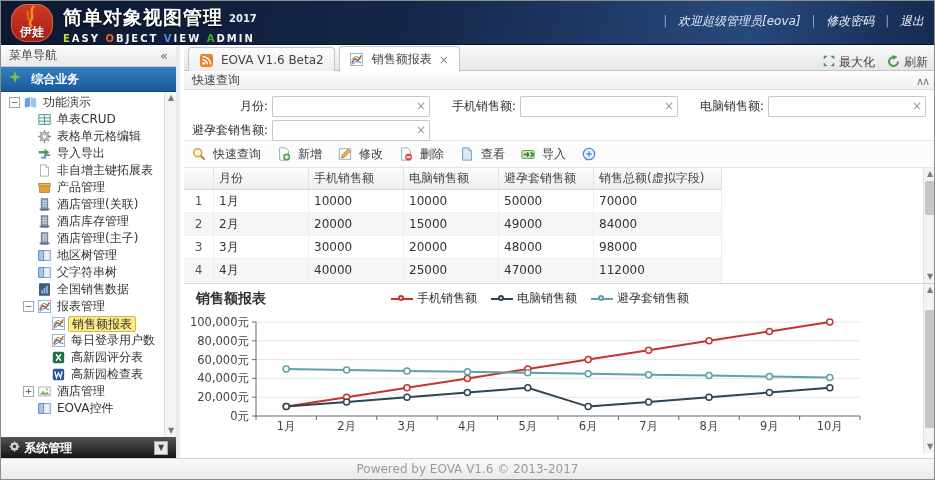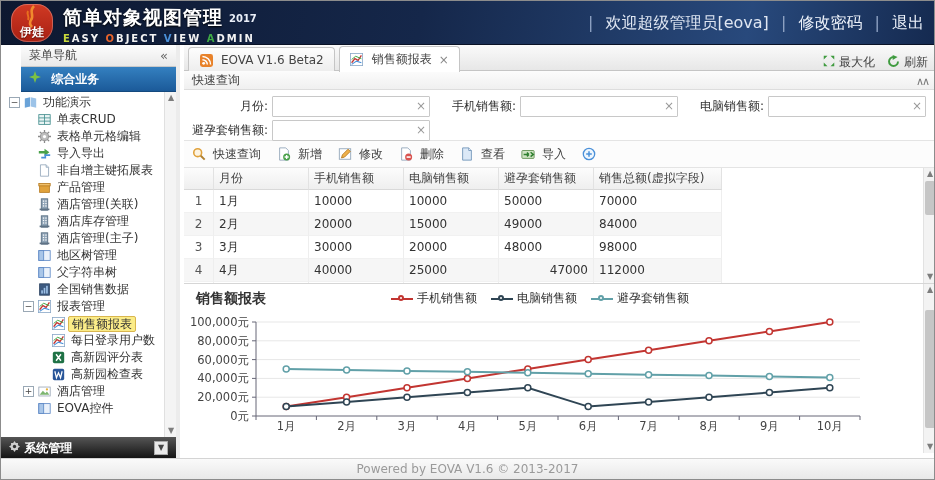--- a/index.html
+++ b/index.html
@@ -13,27 +13,27 @@
          border-bottom:1px solid #0a1226; }
   .logo { position:absolute; left:10px; top:3px; width:42px; height:38px; background:linear-gradient(#d03a24,#a81f12);
           border-radius:16px; box-shadow:0 0 0 1px rgba(255,255,255,.25) inset; }
   .logo svg { position:absolute; left:9px; top:1px; }
   .logo .logo-txt { position:absolute; bottom:1px; width:100%; text-align:center; color:#fff; font-weight:bold; font-size:12px; text-shadow:0 1px 1px #5c0f06; }
   .title-wrap { position:absolute; left:62px; top:4px; color:#fff; }
   .title-main { font-size:19px; font-weight:bold; letter-spacing:1px; text-shadow:0 1px 2px #000; }
   .title-year { font-size:10px; font-weight:bold; margin-left:6px; vertical-align:2px; color:#e9eef7; }
   .subtitle { margin-top:2px; font-size:10px; font-weight:bold; letter-spacing:2px; color:#f2f2f2; }
   .subtitle b { font-weight:bold; }
-  .hdr-right { position:absolute; right:10px; top:12px; color:#dfe6f2; font-size:16px; }
+  .hdr-right { position:absolute; right:10px; top:12px; color:#dfe6f2; font-size:12px;font-style:italic; }
   .hdr-right .sep { color:#8fa3c4; margin:0 7px; }
   .hdr-link { color:#eef3fb; cursor:pointer; }
 
   
   .main { position:absolute; left:0; top:44px; width:935px; height:414px; }
-  .sidebar { position:absolute; left:0; top:0; width:179px; height:414px; background:#fff; border-right:4px solid #ececec;padding-left:20px; }
+  .sidebar { position:absolute; left:0; top:0; width:179px; height:414px; background:#fff; border-right:4px solid #ececec; }
   .content { position:absolute; left:183px; top:0; width:752px; height:414px; background:#fff; }
 
   
   .nav-title { height:22px; line-height:21px; padding:0 8px; color:#454545;
                background:linear-gradient(#fdfdfd,#e9e9e9); border-bottom:1px solid #c9c9c9; }
   .nav-collapse { float:right; color:#666; cursor:pointer; font-size:13px; }
   .acc-top { height:25px; line-height:25px; padding:0 8px; color:#fff; font-weight:bold;
              background:linear-gradient(#3480c0,#1b5a99); border-bottom:1px solid #14497e; }
   .acc-top .ic { margin-right:6px; }
   .tree { position:absolute; top:47px; left:0; right:12px; bottom:22px; overflow:hidden; background:#fff; padding-top:2px; }
@@ -583,21 +583,21 @@
               <div class="gcell" style="width: 95px;">30000</div>
               <div class="gcell" style="width: 95px;">20000</div>
               <div class="gcell" style="width: 95px;">48000</div>
               <div class="gcell" style="width: 128px;">98000</div>
             </div>
             <div class="grow alt">
               <div class="gcell gnum" style="width: 30px;">4</div>
               <div class="gcell" style="width: 95px;">4月</div>
               <div class="gcell" style="width: 95px;">40000</div>
               <div class="gcell" style="width: 95px;">25000</div>
-              <div class="gcell" style="width: 95px; text-align: right;">47000</div>
+              <div class="gcell" style="width: 95px;">47000</div>
               <div class="gcell" style="width: 128px;">112000</div>
             </div>
             <div class="grow">
               <div class="gcell gnum" style="width: 30px;">5</div>
               <div class="gcell" style="width: 95px;">5月</div>
               <div class="gcell" style="width: 95px;">50000</div>
               <div class="gcell" style="width: 95px;">30000</div>
               <div class="gcell" style="width: 95px;">46000</div>
               <div class="gcell" style="width: 128px;">126000</div>
             </div>

